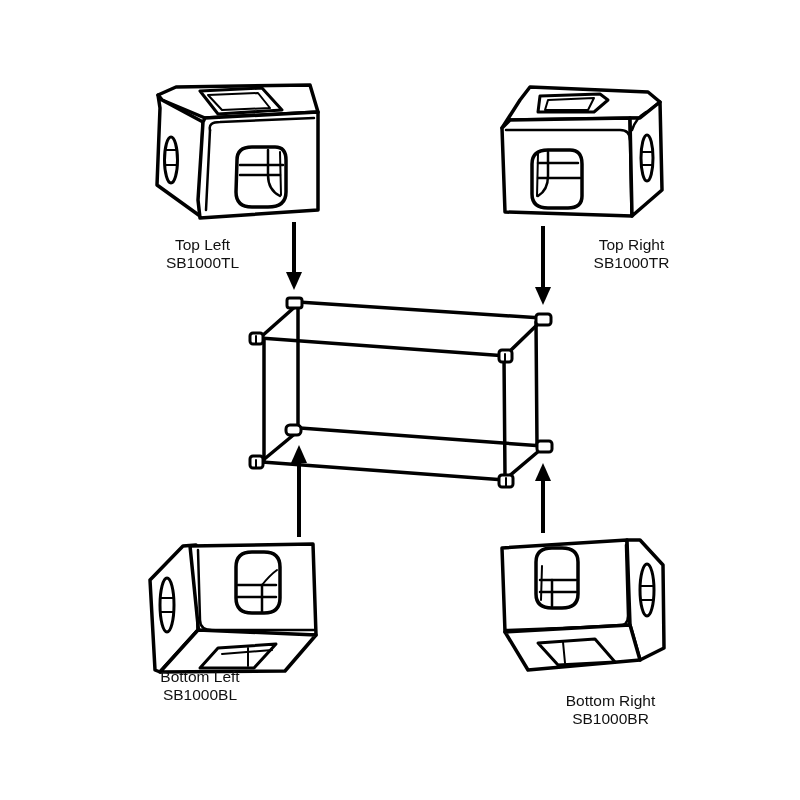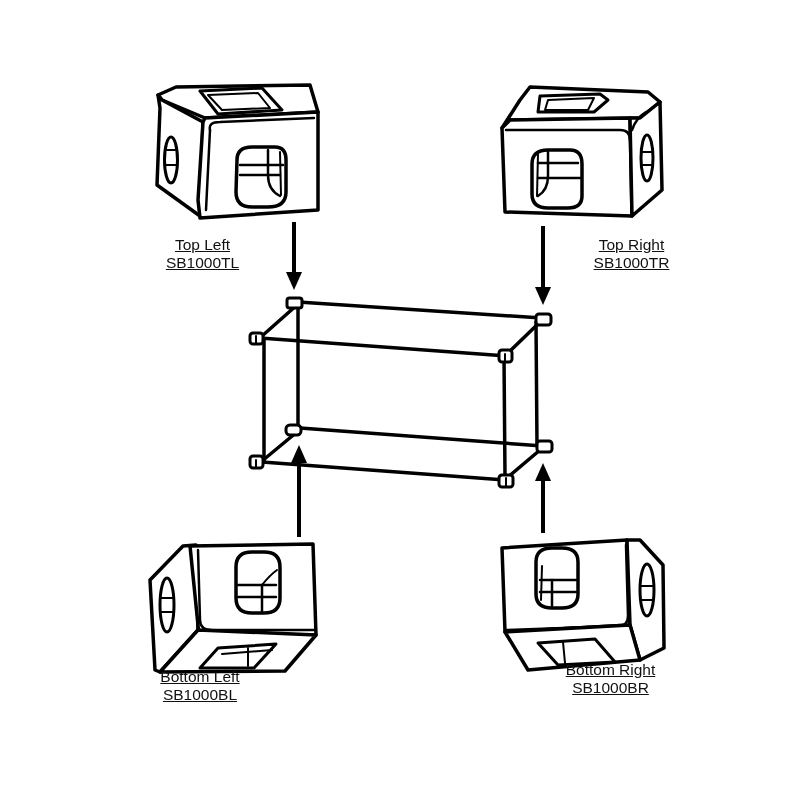--- a/index.html
+++ b/index.html
@@ -1,18 +1,18 @@
 <!DOCTYPE html>
 <html><head>
   <meta charset="utf-8">
   <style>
     html, body { margin: 0; padding: 0; background: #ffffff; }
     body { width: 800px; height: 800px; position: relative; overflow: hidden; font-family: "Liberation Sans", sans-serif; }
     #stage { position: absolute; left: 0; top: 0; width: 800px; height: 800px; }
-    .label { position: absolute; text-align: center; color: #111111; font-size: 15.5px; line-height: 18px; font-family: "Liberation Sans", sans-serif; text-decoration: underline; }
+    .label { position: absolute; text-align: center; color: #111111; font-size: 15.5px; line-height: 18px; font-family: "Liberation Sans", sans-serif; }
     .label span { display: block; white-space: nowrap; }
     .stroke { stroke: #000; stroke-linejoin: round; stroke-linecap: round; fill: none; }
     .fillw { fill: #fff; }
   </style>
 </head>
 <body>
 
 <svg id="stage" viewBox="0 0 800 800" xmlns="http://www.w3.org/2000/svg">
 
   <g>
@@ -180,16 +180,16 @@
   <span>SB1000TL</span>
 </div>
 <div class="label" style="left:579px; top:236px; width:105px;">
   <span>Top Right</span>
   <span>SB1000TR</span>
 </div>
 <div class="label" style="left:145px; top:668px; width:110px;">
   <span>Bottom Left</span>
   <span>SB1000BL</span>
 </div>
-<div class="label" style="left:553px; top:661px; width:115px;">
+<div class="label" style="left:553px; top:692px; width:115px;">
   <span>Bottom Right</span>
   <span>SB1000BR</span>
 </div>
 
 </body></html>

